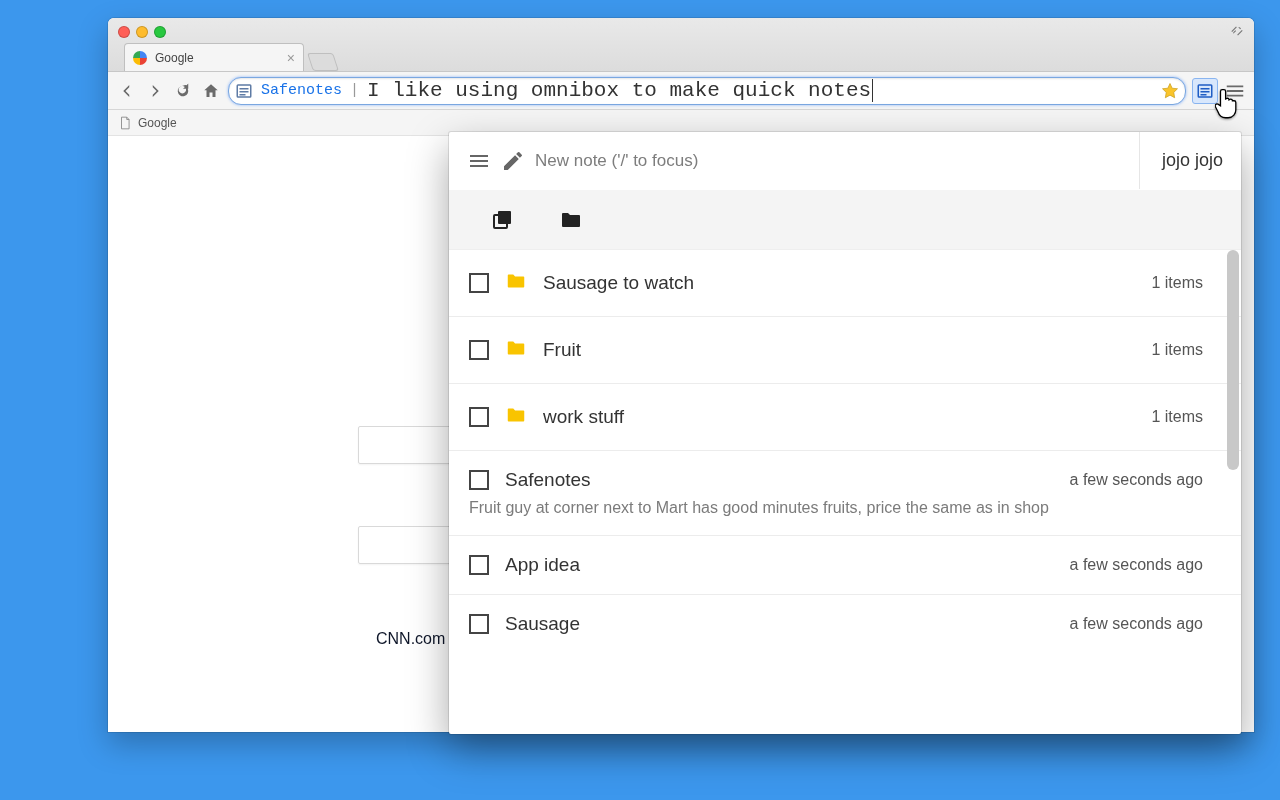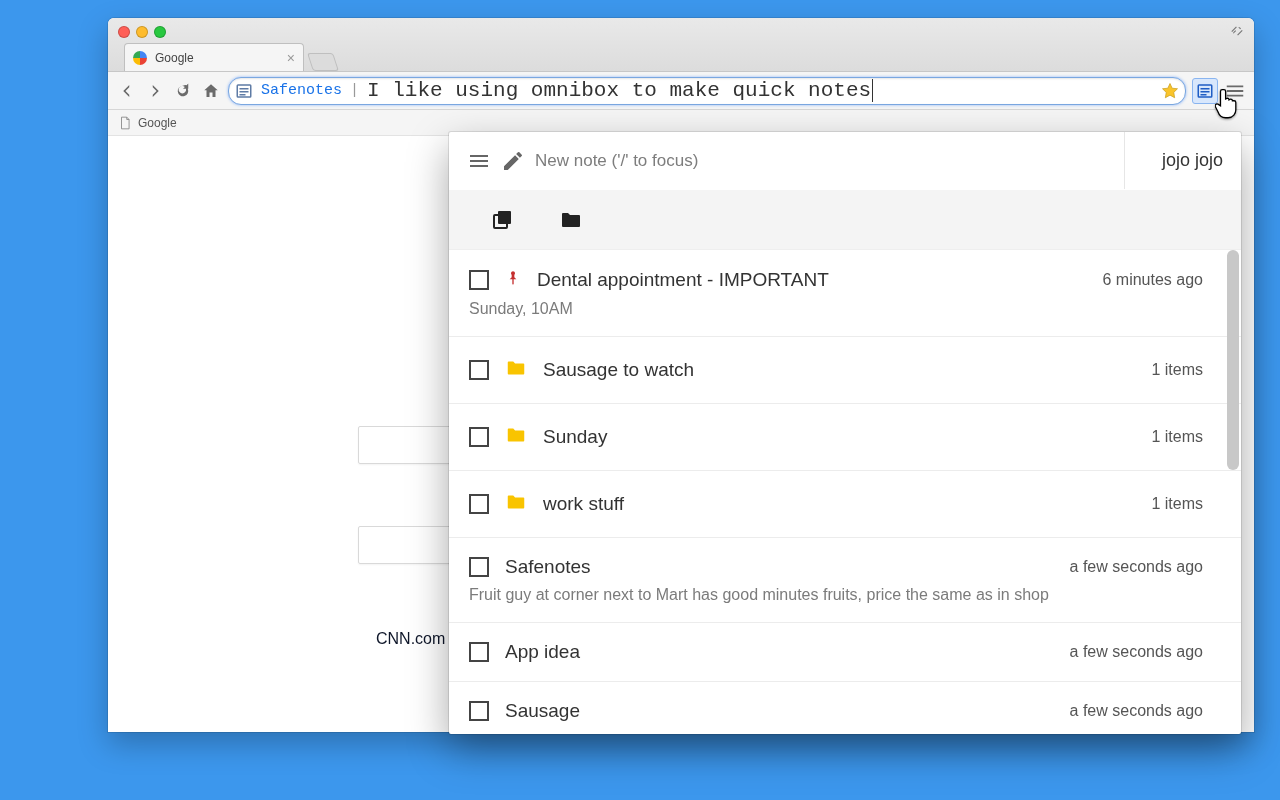--- a/index.html
+++ b/index.html
@@ -68,21 +68,21 @@
 
   
   .panel {
     position:absolute; left:449px; top:132px; width:792px; height:602px;
     background:#fff; border-radius:2px; box-shadow:0 16px 40px rgba(0,0,0,.35), 0 0 0 1px rgba(0,0,0,.1);
     display:flex; flex-direction:column; overflow:hidden; z-index:40;
   }
   .p-head{height:58px;display:flex;align-items:center;padding:0 18px;gap:10px;border-bottom:1px solid #fff}
   .p-ic{width:24px;height:24px;color:#666;display:flex;align-items:center;justify-content:center}
   .p-newnote{color:#7d7d7d;font-size:17px}
-  .p-user{margin-left:auto;font-size:18px;color:#333;border-left:1px solid #e6e6e6;padding-left:37px;height:100%;display:flex;align-items:center}
+  .p-user{margin-left:auto;font-size:18px;color:#333;border-left:1px solid #e6e6e6;padding-left:22px;height:100%;display:flex;align-items:center}
 
   .p-tools{height:60px;background:#f4f4f4;display:flex;align-items:center;gap:44px;padding:0 42px;border-bottom:1px solid #eee}
   .p-toolic{width:24px;height:24px;color:#222}
 
   .p-scroll{flex:1;overflow:hidden;position:relative}
   .p-scrollbar{position:absolute;right:2px;top:0;width:12px;height:100%;}
   .p-thumb{position:absolute;right:0;top:0;width:12px;height:220px;background:#c8c8c8;border-radius:6px}
 
   .note{padding:18px 38px 18px 20px;border-bottom:1px solid #ececec}
   .note .row{display:flex;align-items:center;gap:16px}
@@ -223,50 +223,39 @@
     </span>
     <span class="p-toolic">
       <svg viewBox="0 0 24 24">
           <path d="M3 6a1 1 0 011-1h5l2 2h9a1 1 0 011 1v10a1 1 0 01-1 1H4a1 1 0 01-1-1V6z" fill="#222"></path>
         </svg>
     </span>
   </div>
 
   <div class="p-scroll">
 
-    <div class="note">
-      <div class="row">
-        <span class="cb"></span>
-        <span class="pin"><svg viewBox="0 0 24 24">
-              <path d="M12 2c-1.5 0-3 1-3 3 0 1 .5 1.8 1 2.3V11l-3 3h4v7l1 1 1-1v-7h4l-3-3V7.3c.5-.5 1-1.3 1-2.3 0-2-1.5-3-3-3z"></path>
-            </svg></span>
-        <span class="title">Dental appointment - IMPORTANT</span>
-        <span class="meta">6 minutes ago</span>
-      </div>
-      <div class="sub">Sunday, 10AM</div>
-    </div>
 
     <div class="note folderrow">
       <div class="row">
         <span class="cb"></span>
         <span class="folder"><svg viewBox="0 0 24 24">
               <path d="M3 6a1 1 0 011-1h5l2 2h9a1 1 0 011 1v10a1 1 0 01-1 1H4a1 1 0 01-1-1V6z"></path>
             </svg></span>
         <span class="title">Sausage to watch</span>
         <span class="meta">1 items</span>
       </div>
     </div>
 
     <div class="note folderrow">
       <div class="row">
         <span class="cb"></span>
         <span class="folder"><svg viewBox="0 0 24 24">
               <path d="M3 6a1 1 0 011-1h5l2 2h9a1 1 0 011 1v10a1 1 0 01-1 1H4a1 1 0 01-1-1V6z"></path>
             </svg></span>
-        <span class="title">Sunday</span>
+        <span class="title">Fruit</span>
         <span class="meta">1 items</span>
       </div>
     </div>
 
     <div class="note folderrow">
       <div class="row">
         <span class="cb"></span>
         <span class="folder"><svg viewBox="0 0 24 24">
               <path d="M3 6a1 1 0 011-1h5l2 2h9a1 1 0 011 1v10a1 1 0 01-1 1H4a1 1 0 01-1-1V6z"></path>
             </svg></span>

